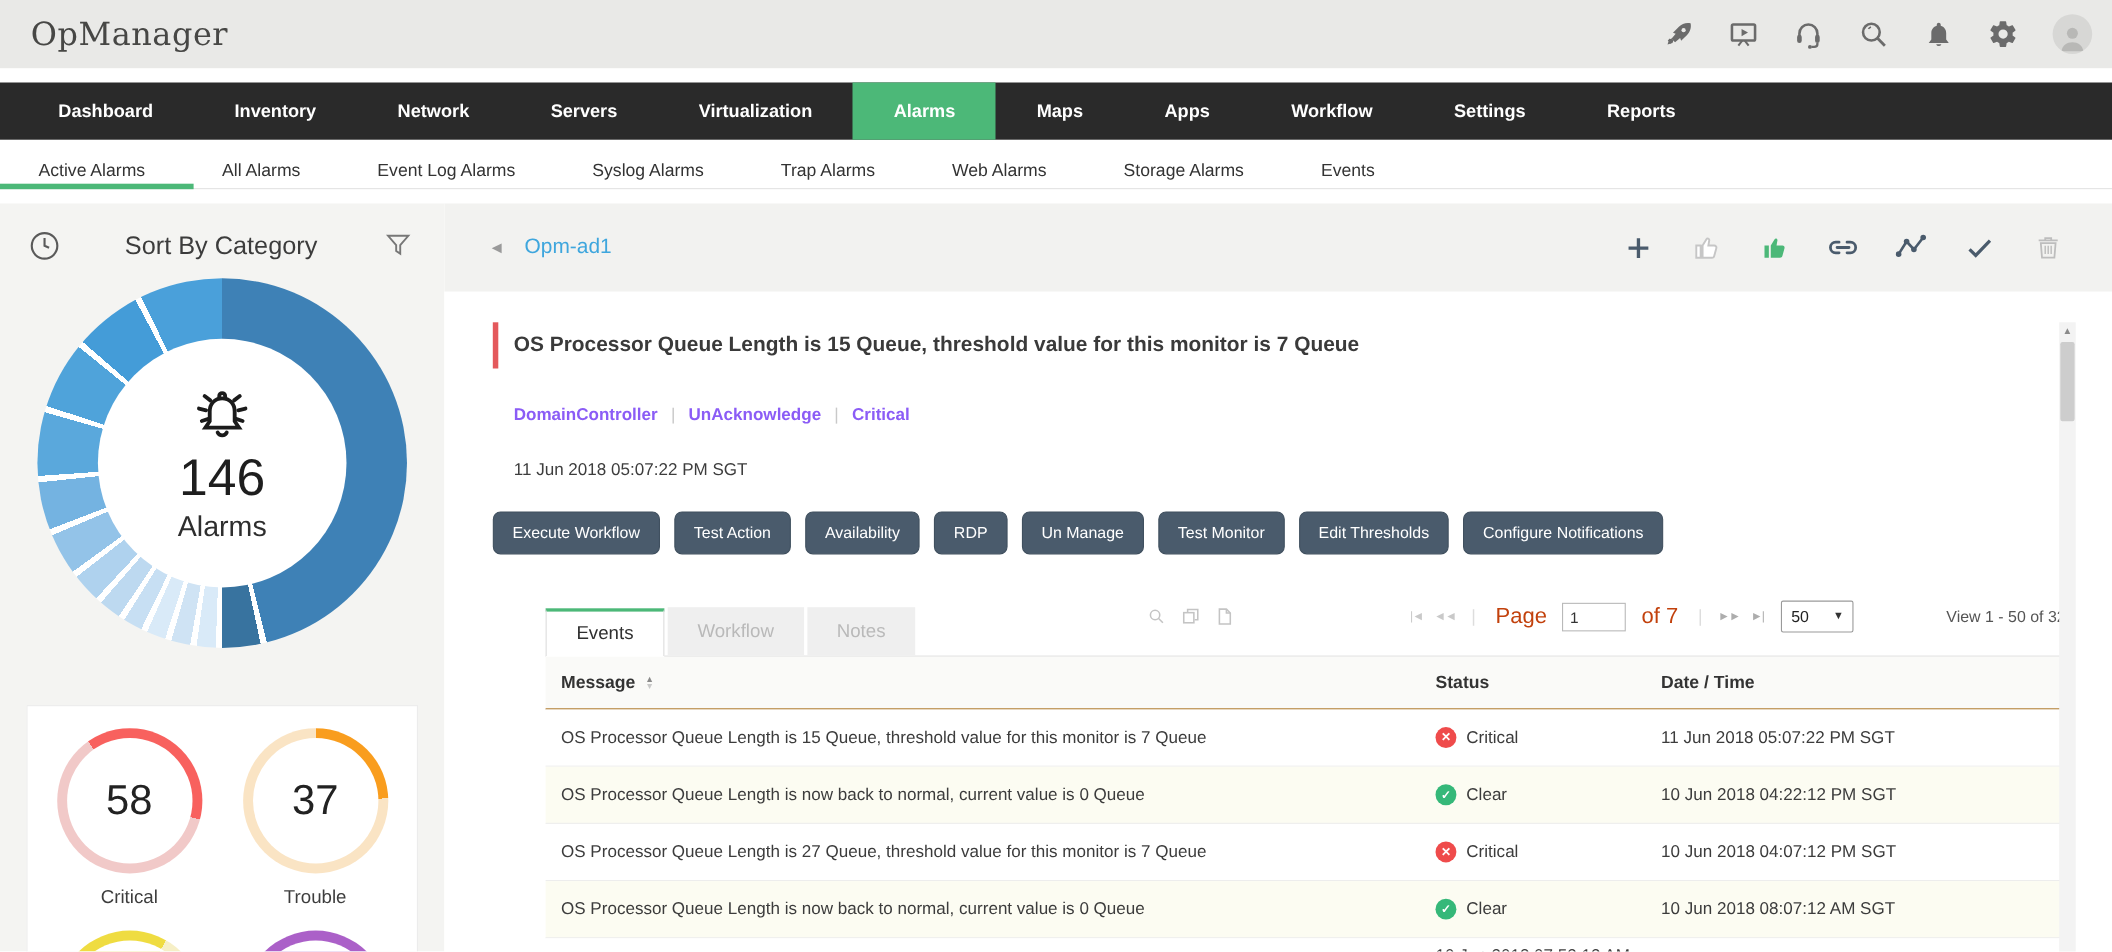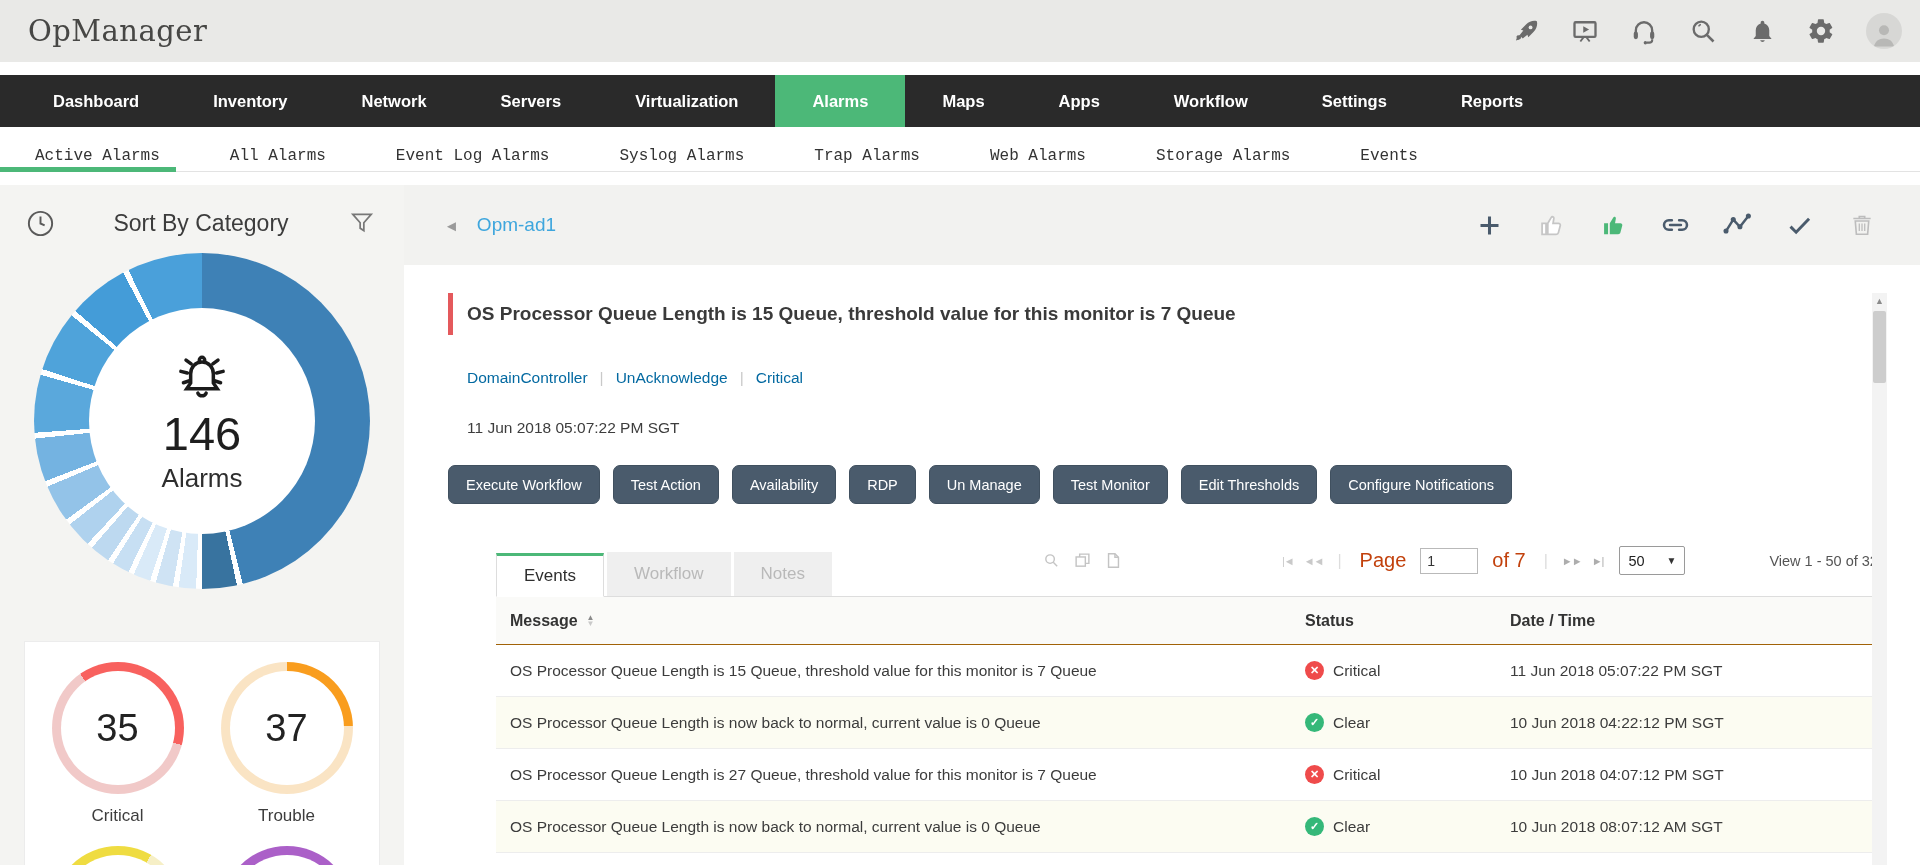--- a/index.html
+++ b/index.html
@@ -13,21 +13,21 @@
   .ticon { width:28px; height:28px; display:flex; align-items:center; justify-content:center; cursor:pointer; }
   .avatar { width:36px; height:36px; border-radius:50%; background:#d7d7d5; display:flex; align-items:flex-end; justify-content:center; overflow:hidden; cursor:pointer; }
 
   
   .mainnav { height:52px; background:#2a2a2a; display:flex; align-items:stretch; flex:0 0 auto;padding-left:16px; }
   .nav-item { display:flex; align-items:center; padding:0 37px; color:#fff; font-size:16.5px; font-weight:600; cursor:pointer; text-decoration:none; }
   .nav-item.active { background:#4cb878; }
 
   
   .subnav { height:32px; background:#fff; border-bottom:1px solid #e3e3e3; display:flex; align-items:center; position:relative; flex:0 0 auto; }
-  .subnav-item { padding:0 35px; font-size:16px; color:#333; cursor:pointer; text-decoration:none; white-space:nowrap;font-family:Liberation Mono, monospace; }
+  .subnav-item { padding:0 35px; font-size:16px; color:#333; cursor:pointer; text-decoration:none; white-space:nowrap; }
   .subnav-item.active::after { content:""; position:absolute; left:0; bottom:-1px; width:176px; height:5px; background:#4cb878; }
 
   
   .content { flex:1; display:flex; min-height:0; }
 
   
   .sidebar { width:404px; flex:0 0 404px; background:#f4f4f2; padding-top:16px; overflow:hidden; }
   .sidebar-head { display:flex; align-items:center; padding:0 24px 0 22px; height:44px; }
   .sb-title { flex:1; text-align:center; font-size:23px; color:#3c3c3c; }
   .icon-btn { width:36px; height:36px; display:flex; align-items:center; justify-content:center; cursor:pointer; }
@@ -50,21 +50,21 @@
   .crumb-bar { height:80px; background:#f2f2f0; display:flex; align-items:center; padding:0 18px 0 40px; }
   .back-ic { font-size:15px; color:#9a9a9a; cursor:pointer; margin-right:18px; }
   .crumb { font-size:19px; color:#3ea6dd; text-decoration:none; cursor:pointer; }
   .action-icons { margin-left:auto; display:flex; align-items:center; gap:33px; padding-right:26px; }
   .aicon { width:29px; height:29px; display:flex; align-items:center; justify-content:center; cursor:pointer; }
 
   .panel { padding:0 0 0 44px; }
   .alarm-title-row { display:flex; align-items:center; margin-top:28px; }
   .sev-bar { width:5px; height:42px; background:#e4595c; flex:0 0 5px; }
   .alarm-title { font-size:19px; font-weight:700; color:#3a3a3a; margin-left:14px; }
-  .alarm-meta { margin-top:34px; padding-left:19px; font-size:15.5px; font-weight:400; color:#0369a1; display:flex; align-items:center; }
+  .alarm-meta { margin-top:34px; padding-left:19px; font-size:15.5px; font-weight:700; color:#8b5cf6; display:flex; align-items:center; }
   .meta-part + .meta-part::before { content:"|"; color:#c9c9c9; font-weight:400; margin:0 12px; }
   .alarm-time { margin-top:32px; padding-left:19px; font-size:15.5px; color:#3d3d3d; }
   .alarm-actions { margin-top:28px; display:flex; gap:13px; flex-wrap:wrap; }
   .pill { background:#4a5b6c; border:1px solid #40505f; color:#fff; font-size:14.5px; font-family:"Liberation Sans",sans-serif; border-radius:7px; height:39px; padding:0 17px; cursor:pointer; }
 
   .events-area { margin-left:48px; margin-right:34px; }
   .tabbar { margin-top:46px; display:flex; align-items:flex-end; border-bottom:1px solid #ddd; height:47px; }
   .tabs { display:flex; gap:3px; align-items:flex-end; }
   .tab { height:44px; display:flex; align-items:center; padding:0 27px; background:#efefef; color:#b9b9b9; font-size:17px; cursor:pointer; }
   .tab.active { background:#fff; color:#2f2f2f; border:1px solid #ddd; border-top:3px solid #4cb878; border-bottom:1px solid #fff; margin-bottom:-1px; }
@@ -218,21 +218,21 @@
             <div class="donut-num">146</div>
             <div class="donut-lbl">Alarms</div>
           </div>
         </div>
       </div>
 
       <div class="gauge-card">
         <div class="gauge-grid">
             <div class="gauge">
             <div class="gauge-ring" style="background: conic-gradient(from -35deg, rgb(248, 97, 94) 0deg, rgb(248, 97, 94) 140deg, rgb(241, 201, 200) 140deg, rgb(241, 201, 200) 360deg);">
-              <div class="gauge-val">35</div>
+              <div class="gauge-val">58</div>
             </div>
             <div class="gauge-label">Critical</div>
           </div>
             <div class="gauge">
             <div class="gauge-ring" style="background: conic-gradient(rgb(249, 157, 30) 0deg, rgb(249, 157, 30) 88deg, rgb(250, 228, 196) 88deg, rgb(250, 228, 196) 360deg);">
               <div class="gauge-val">37</div>
             </div>
             <div class="gauge-label">Trouble</div>
           </div>
           </div>

